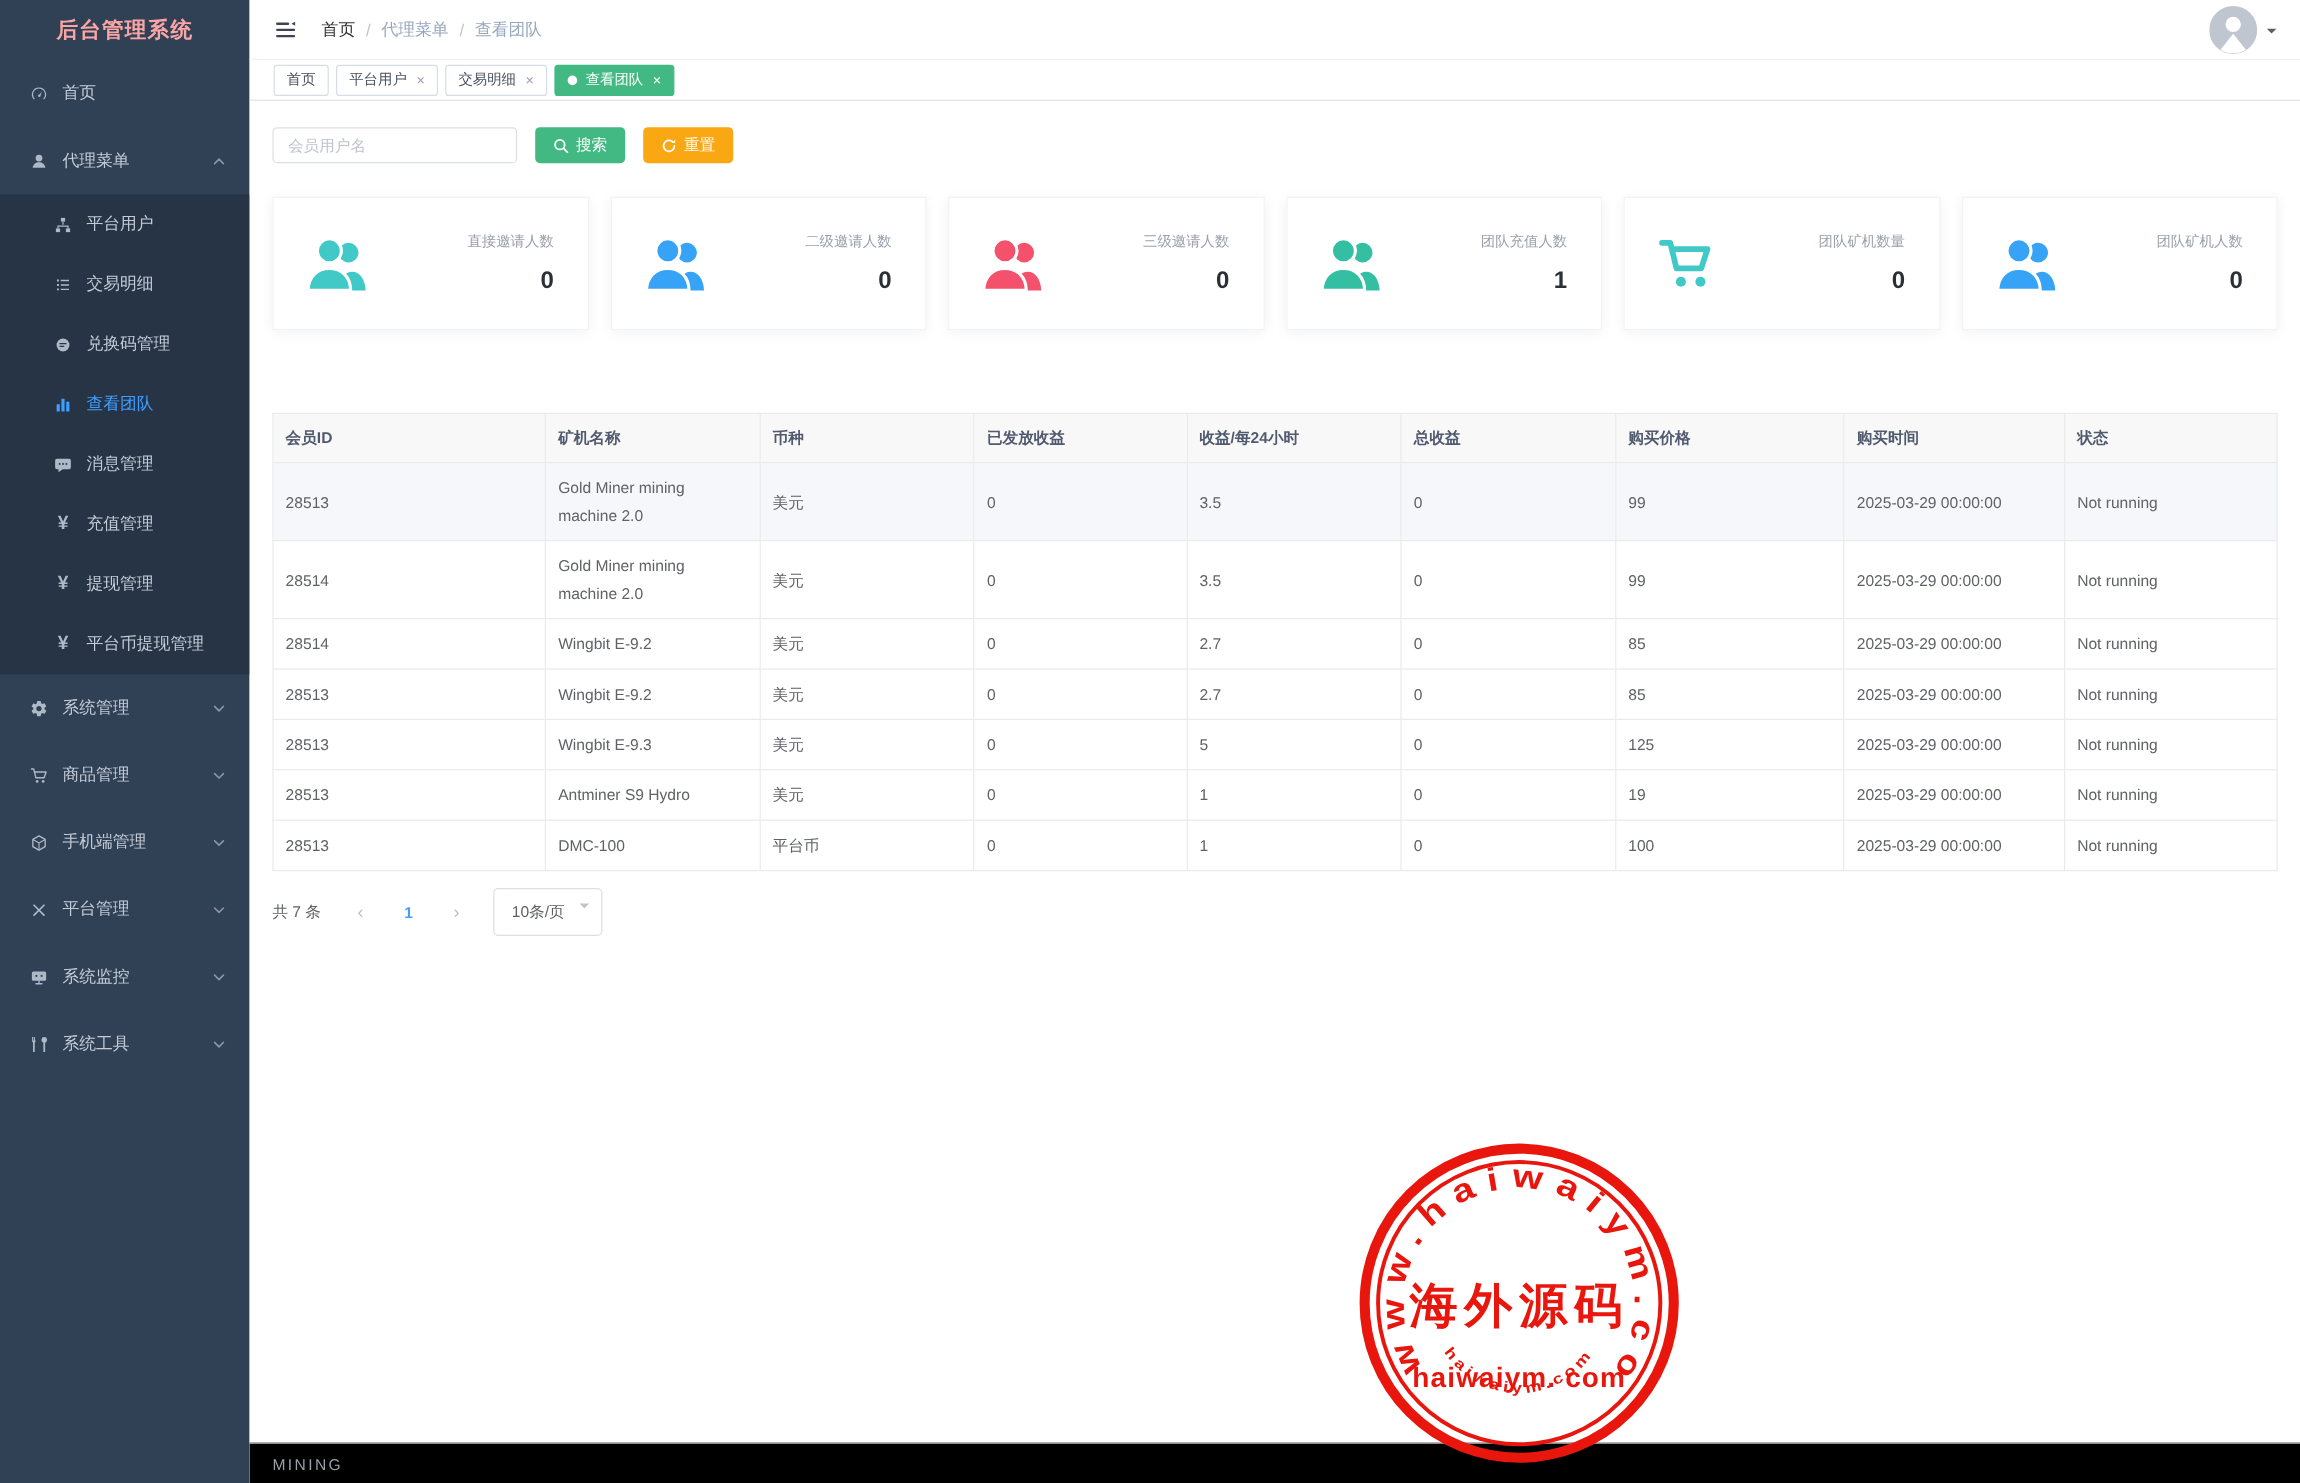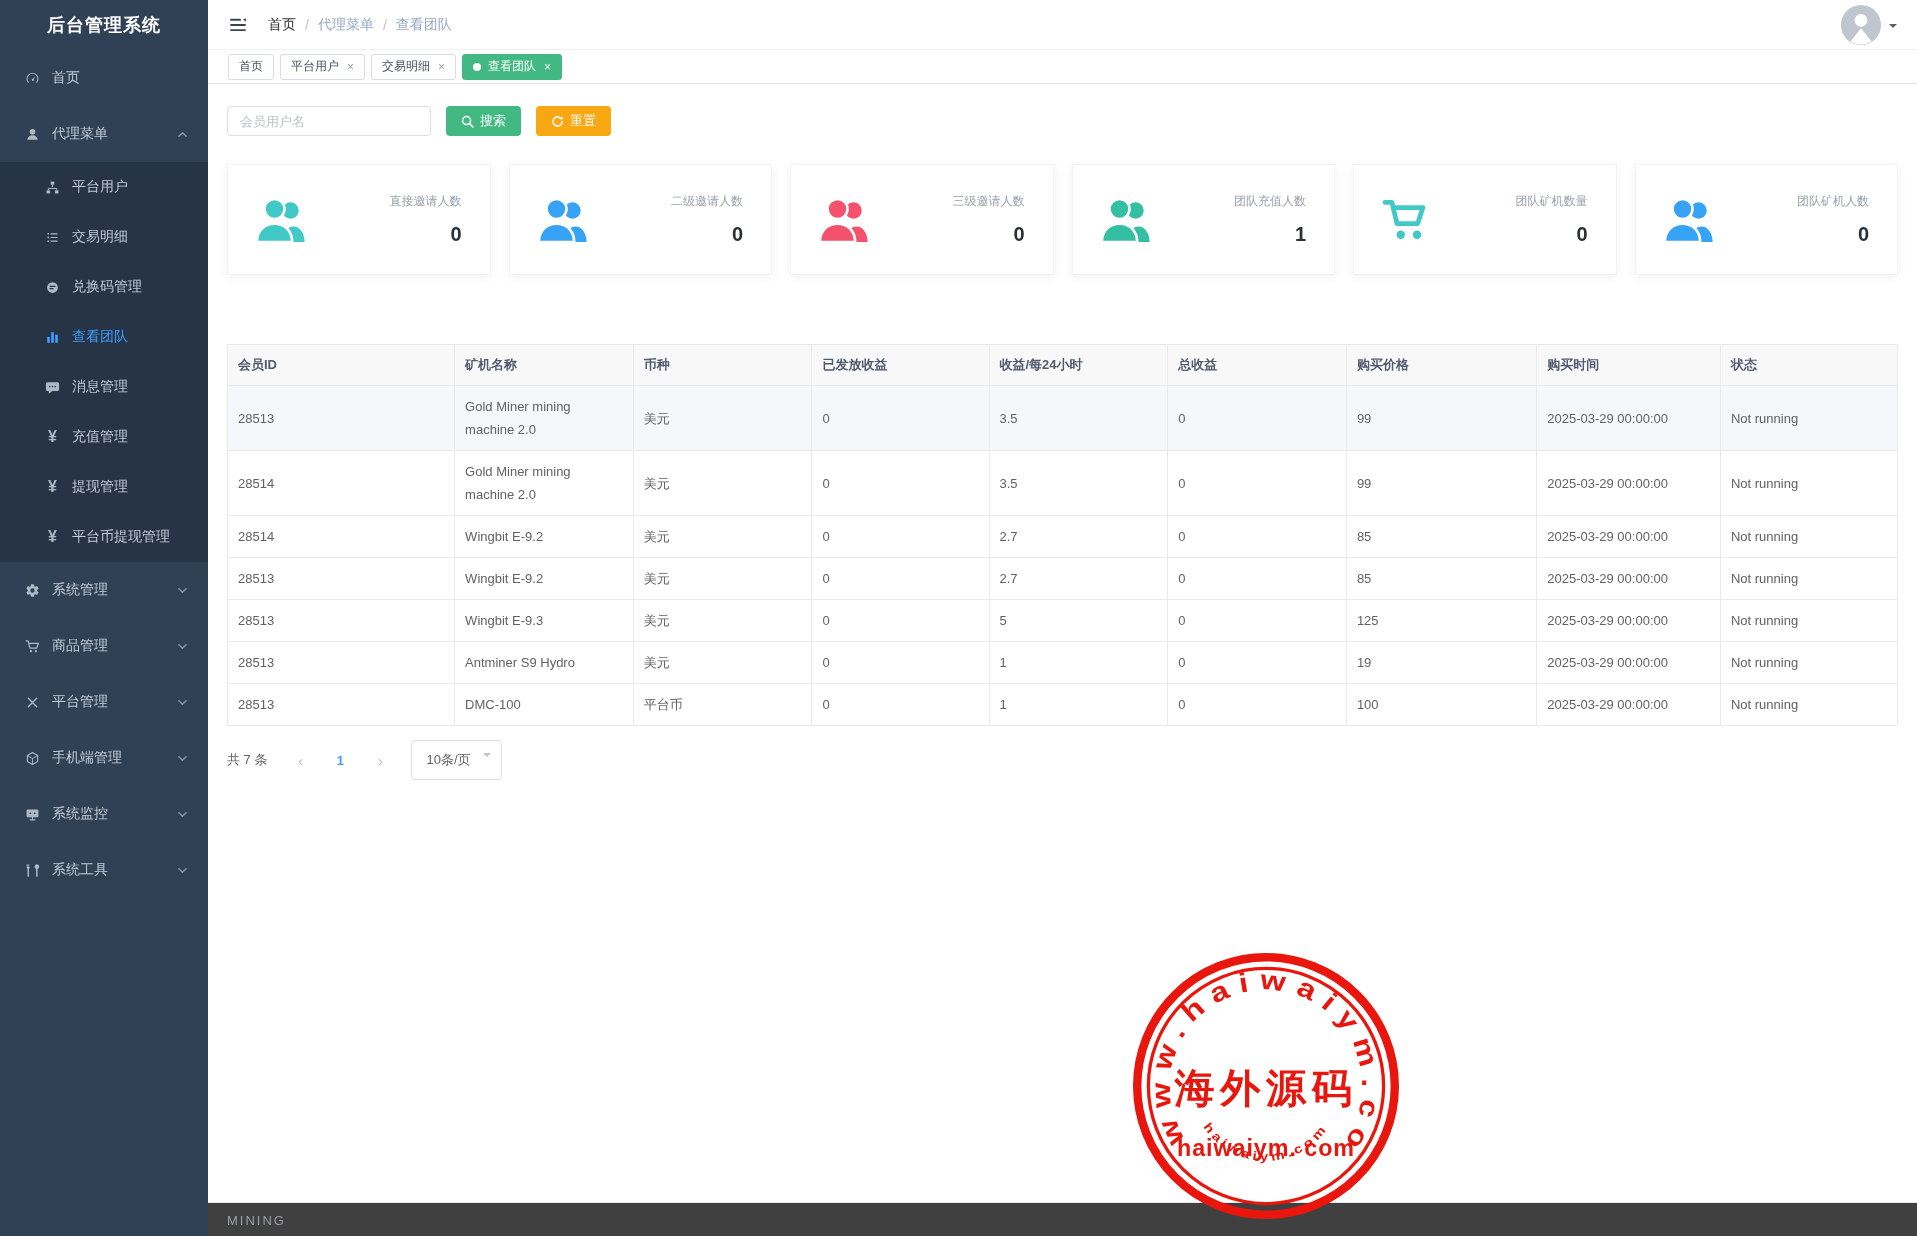--- a/index.html
+++ b/index.html
@@ -4,21 +4,21 @@
 <style>
   * { box-sizing: border-box; }
   html,body { margin:0; padding:0; }
   body {
     width:1917px; height:1236px; overflow:hidden;
     font-family:"Liberation Sans","DejaVu Sans",sans-serif;
     background:#fff; display:flex; font-size:14px;
   }
   
   .sidebar { width:208px; height:100%; background:#304156; color:#c3cbd6; flex-shrink:0; }
-  .logo { height:50px; line-height:50px; text-align:center; color:#ffffff; font-size:18px; font-weight:bold; letter-spacing:1px; }
+  .logo { height:50px; line-height:50px; text-align:center; color:#fca5a5; font-size:18px; font-weight:bold; letter-spacing:1px; }
   .nav-item { height:56px; display:flex; align-items:center; padding-left:24px; font-size:14px; cursor:pointer; position:relative; }
   .submenu { background:#263445; }
   .submenu .nav-item { height:50px; padding-left:44px; }
   .nav-ico { width:17px; height:17px; margin-right:11px; display:inline-flex; align-items:center; justify-content:center; color:#aeb9c6; flex-shrink:0; }
   .nav-ico svg { display:block; }
   .nav-ico.yen { font-size:16px; font-weight:bold; color:#aeb9c6; }
   .nav-item.active { color:#409eff; }
   .nav-item.active .nav-ico { color:#409eff; }
   .chev { position:absolute; right:20px; color:#8a93a3; display:inline-flex; }
   
@@ -62,21 +62,21 @@
   td { color:#606266; padding:9px 10px; border:1px solid #e8eaec; line-height:23px; word-break:break-word; vertical-align:middle; background:#fff; }
   tr.hl td { background:#f5f7fa; }
   
   .pagination { margin-top:14px; display:flex; align-items:center; font-size:13px; color:#606266; }
   .pg-total { margin-right:18px; }
   .pg-btn { width:30px; height:28px; display:inline-flex; align-items:center; justify-content:center; color:#b4bccc; font-size:15px; cursor:pointer; }
   .pg-num { width:30px; height:28px; display:inline-flex; align-items:center; justify-content:center; color:#409eff; font-weight:bold; cursor:pointer; margin:0 10px; }
   .pg-size { height:40px; border:1px solid #dcdfe6; border-radius:4px; display:inline-flex; align-items:center; padding:0 30px 0 14px; position:relative; color:#606266; cursor:pointer; margin-left:16px; }
   .pg-size .caret { position:absolute; right:10px; top:12px; width:0; height:0; border:4px solid transparent; border-top-color:#c0c4cc; }
   
-  .footer { position:absolute; left:0; right:0; bottom:0; background:#404040; border-top:1px solid #e8e8e8; padding:10px 19px 8px; font-size:13px; color:#9a9fa8; letter-spacing:2px; z-index:2; }
+  .footer { position:absolute; left:0; right:0; bottom:0; background:#000000; border-top:1px solid #e8e8e8; padding:10px 19px 8px; font-size:13px; color:#9a9fa8; letter-spacing:2px; z-index:2; }
   .stamp-wrap { position:absolute; left:918px; top:946px; width:280px; height:280px; z-index:5; pointer-events:none; }
 </style>
 </head>
 <body>
 
 <aside class="sidebar">
   <div class="logo">后台管理系统</div>
   <nav>
       <div class="nav-item">
         <span class="nav-ico">
@@ -186,41 +186,41 @@
         <span>商品管理</span>
         <span class="chev">
           <svg viewBox="0 0 12 12" width="11" height="11">
             <path d="M2 4l4 4 4-4" fill="none" stroke="currentColor" stroke-width="1.5" stroke-linecap="round" stroke-linejoin="round"></path>
           </svg>
         </span>
       </div>
       <div class="nav-item">
         <span class="nav-ico">
           <svg viewBox="0 0 24 24" width="15" height="15">
+            <path d="M12 2.5l8.2 4.7v9.6L12 21.5l-8.2-4.7V7.2z" fill="none" stroke="currentColor" stroke-width="1.8" stroke-linejoin="round"></path>
+            <path d="M12 12l8-4.6M12 12v9M12 12L4 7.4" stroke="currentColor" stroke-width="1.5" fill="none"></path>
+          </svg>
+        </span>
+        <span>手机端管理</span>
+        <span class="chev">
+          <svg viewBox="0 0 12 12" width="11" height="11">
+            <path d="M2 4l4 4 4-4" fill="none" stroke="currentColor" stroke-width="1.5" stroke-linecap="round" stroke-linejoin="round"></path>
+          </svg>
+        </span>
+      </div>
+      <div class="nav-item">
+        <span class="nav-ico">
+          <svg viewBox="0 0 24 24" width="15" height="15">
             <g fill="currentColor">
               <rect x="10.9" y="1.5" width="2.2" height="21" rx="1.1" transform="rotate(45 12 12)"></rect>
               <rect x="10.9" y="1.5" width="2.2" height="21" rx="1.1" transform="rotate(-45 12 12)"></rect>
             </g>
           </svg>
         </span>
         <span>平台管理</span>
-        <span class="chev">
-          <svg viewBox="0 0 12 12" width="11" height="11">
-            <path d="M2 4l4 4 4-4" fill="none" stroke="currentColor" stroke-width="1.5" stroke-linecap="round" stroke-linejoin="round"></path>
-          </svg>
-        </span>
-      </div>
-      <div class="nav-item">
-        <span class="nav-ico">
-          <svg viewBox="0 0 24 24" width="15" height="15">
-            <path d="M12 2.5l8.2 4.7v9.6L12 21.5l-8.2-4.7V7.2z" fill="none" stroke="currentColor" stroke-width="1.8" stroke-linejoin="round"></path>
-            <path d="M12 12l8-4.6M12 12v9M12 12L4 7.4" stroke="currentColor" stroke-width="1.5" fill="none"></path>
-          </svg>
-        </span>
-        <span>手机端管理</span>
         <span class="chev">
           <svg viewBox="0 0 12 12" width="11" height="11">
             <path d="M2 4l4 4 4-4" fill="none" stroke="currentColor" stroke-width="1.5" stroke-linecap="round" stroke-linejoin="round"></path>
           </svg>
         </span>
       </div>
       <div class="nav-item">
         <span class="nav-ico">
           <svg viewBox="0 0 24 24" width="15" height="15">
             <rect x="2.5" y="4" width="19" height="12.5" rx="2" fill="currentColor"></rect>

